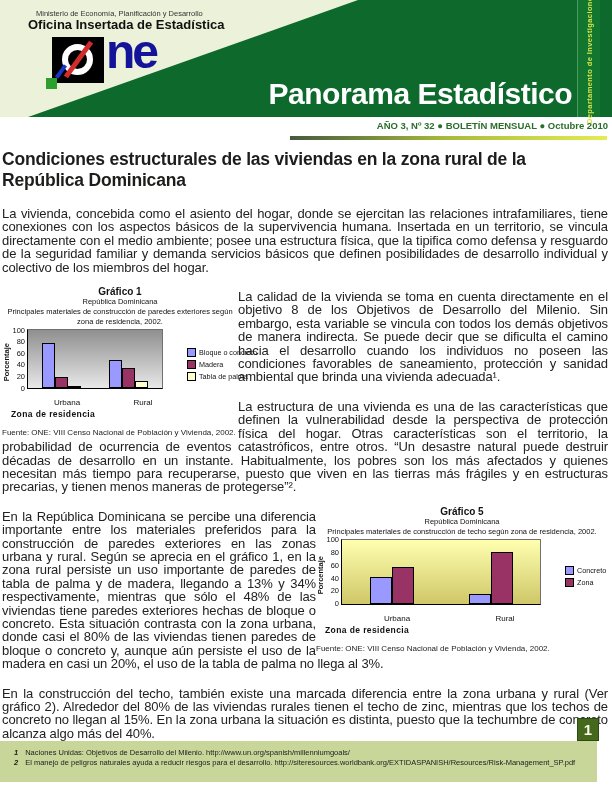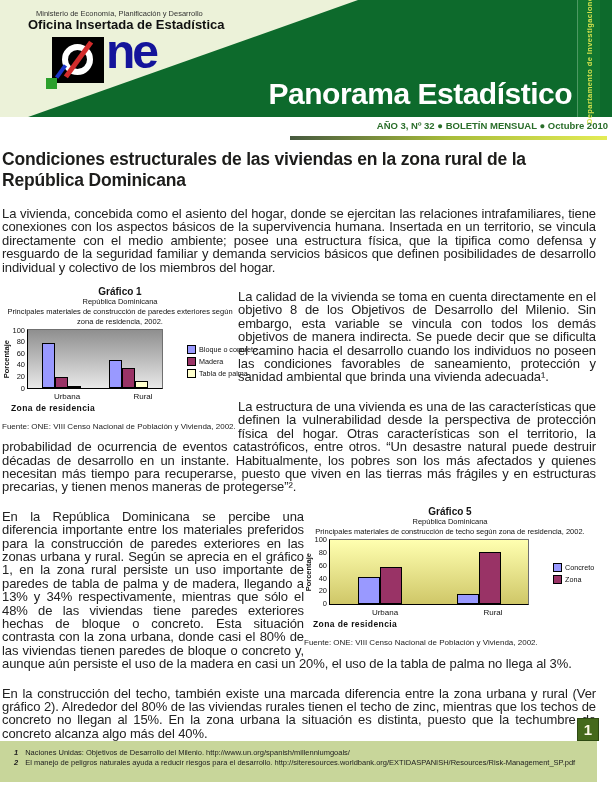--- a/index.html
+++ b/index.html
@@ -26,21 +26,21 @@
                 letter-spacing:-.5px;white-space:nowrap;}
   .dept{position:absolute;top:0;right:12px;width:22px;height:117px;background:#12762f;
         display:flex;align-items:center;justify-content:center;border-left:1px solid rgba(255,255,255,.25);}
   .dept span{writing-mode:vertical-rl;transform:rotate(180deg);font-size:7.5px;font-weight:bold;
              color:#d6e34e;letter-spacing:.4px;white-space:nowrap;}
   .issue{position:absolute;top:120px;right:4px;font-size:9.5px;font-weight:bold;color:#2a6e2a;}
   .rule{position:absolute;top:136px;left:290px;right:5px;height:4px;
         background:linear-gradient(to right,#46593f,#a8bc3a,#e4ec55);}
 
   
-  .content{padding:0 16px 0 2px;}
+  .content{padding:0 4px 0 2px;}
   h1{margin:7px 0 9px;font-size:17.5px;line-height:21px;color:#1d1d1b;max-width:586px;
      font-weight:bold;letter-spacing:-.2px;}
   .content p{margin:16px 0 13px;font-size:13px;line-height:13.4px;text-align:justify;
              color:#222;letter-spacing:-.1px;}
 
   
   figure.chart{margin:0;background:#fff;}
   .f-left{float:left;width:236px;margin:2px 10px 6px 12px;}
   .f-right{float:right;width:292px;margin:2px 0 6px 12px;}
   .clear{clear:both;}
@@ -50,21 +50,21 @@
   .c-ylab{writing-mode:vertical-rl;transform:rotate(180deg);font-size:7.5px;font-weight:bold;
           color:#111;align-self:center;margin-bottom:26px;}
   .c-plotwrap{position:relative;}
   .c-plot{position:absolute;right:0;bottom:0;border:1px solid #707070;
           border-left:1px solid #000;border-bottom:1px solid #000;}
   .c-plot.gray-gradient{background:linear-gradient(#8f8f8f,#e8e8e8);}
   .c-plot.yellow-gradient{background:linear-gradient(#ffffb0,#cfc768);}
   .c-ytick{position:absolute;left:0;width:14px;text-align:right;font-size:7.5px;color:#111;}
   .c-group{position:absolute;bottom:0;height:100%;display:flex;align-items:flex-end;justify-content:center;}
   .c-bar{border:1px solid #000;box-sizing:border-box;}
-  .c-xrow{display:flex;font-size:8px;color:#111;margin-top:3px;}
+  .c-xrow{display:flex;font-size:8px;color:#111;margin-top:9px;}
   .c-xrow span{flex:1;text-align:center;}
   .c-xtitle{font-size:8.5px;font-weight:bold;letter-spacing:.4px;color:#111;margin-top:2px;}
   .c-legend{align-self:center;margin-left:6px;margin-bottom:22px;}
   .c-li{display:flex;align-items:center;margin:3px 0;font-size:7.2px;color:#111;white-space:nowrap;}
   .c-sw{width:7px;height:7px;border:1px solid #000;margin-right:3px;flex:none;}
   .c-source{font-size:8px;color:#222;margin-top:9px;text-align:left;}
 
   
   .foot-band{position:absolute;left:0;top:741px;width:597px;height:41px;background:#c8d69a;}
   .notes{padding:7px 8px 0 14px;}

